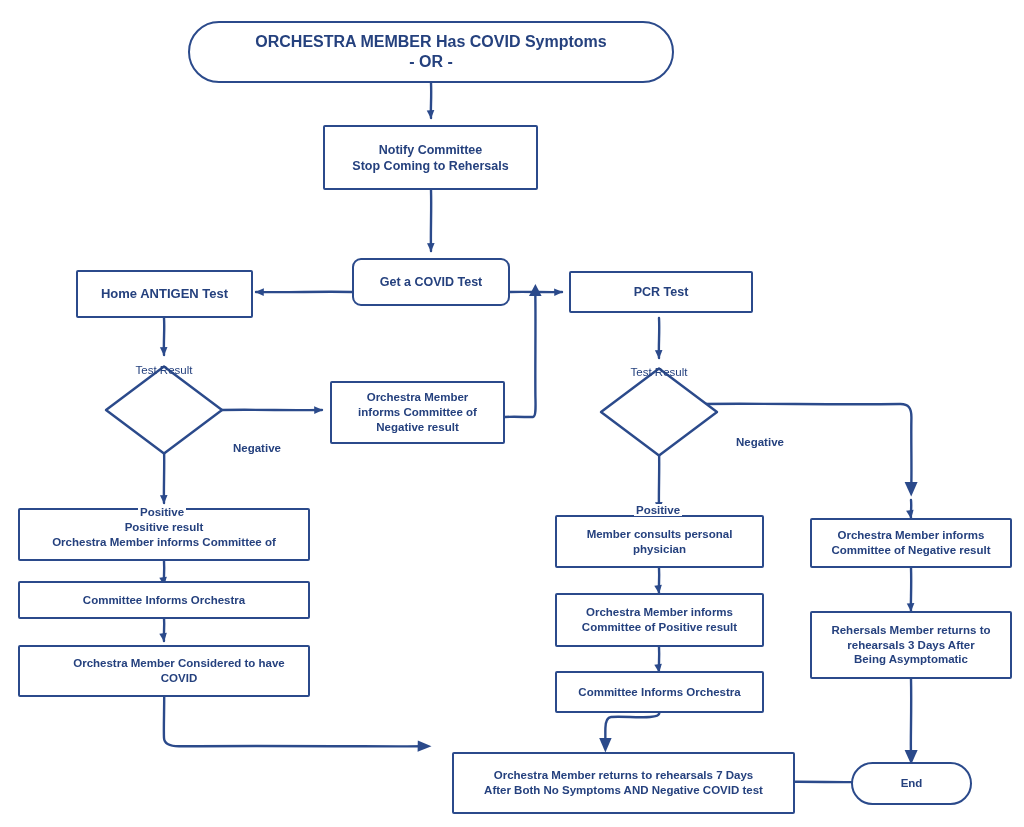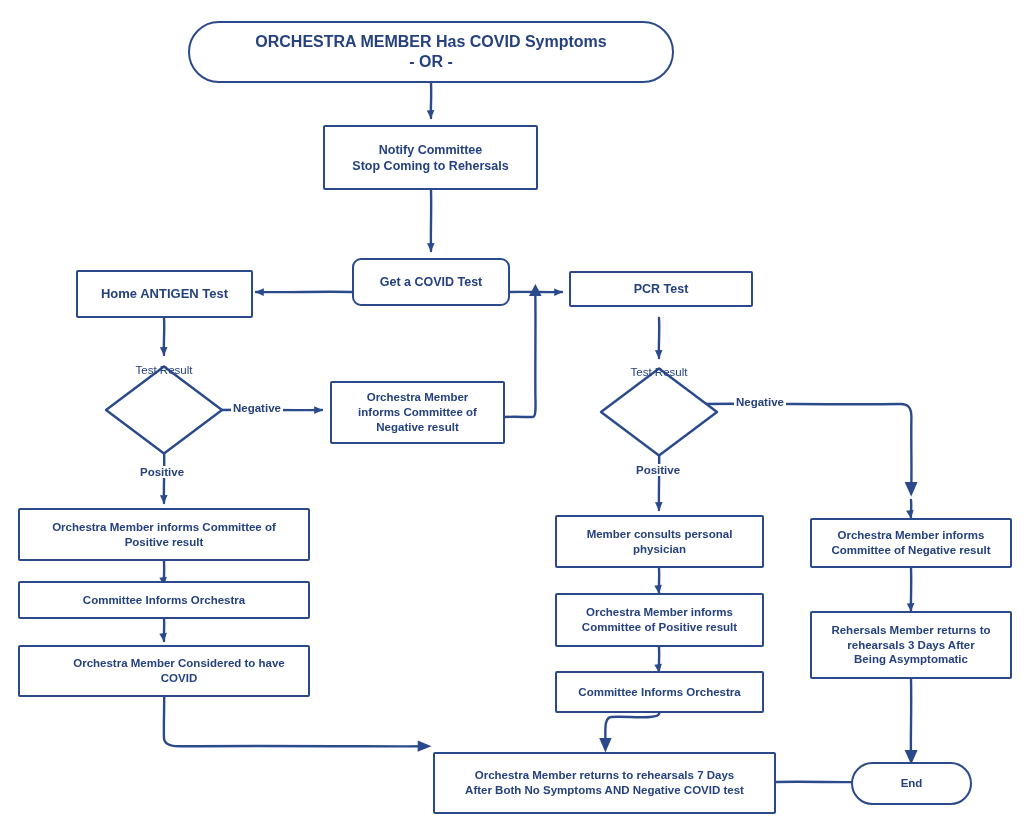--- a/index.html
+++ b/index.html
@@ -11,21 +11,21 @@
         justify-content:center;text-align:center;background:#ffffff;
         color:#25417e;font-weight:bold;line-height:1.28;z-index:3;}
   .proc{border:2.2px solid #2b4a8b;border-radius:2px;}
   .term{border:2.2px solid #2b4a8b;border-radius:200px;}
   .node span{display:block;padding:0 6px;}
   .diamond{position:absolute;z-index:3;}
   .diamond .dlabel{position:absolute;left:0;top:0;width:100%;height:100%;
         display:flex;align-items:flex-start;justify-content:center;
         color:#25417e;font-weight:normal;}
   .edgelabel{position:absolute;color:#25417e;font-weight:bold;background:#ffffff;
-        padding:0 2px;z-index:4;white-space:nowrap;}
+        padding:0 2px;z-index:4;white-space:nowrap;margin-top:40px;}
 </style>
 </head>
 <body>
 
 <div id="stage">
 
   <svg id="wires" viewBox="0 0 1024 827" xmlns="http://www.w3.org/2000/svg">
     <defs>
       <marker id="arw" markerWidth="11" markerHeight="11" refX="8.4" refY="4.2" orient="auto" markerUnits="userSpaceOnUse">
         <path d="M0.6,0.4 L9.2,4.2 L0.6,8.0 z" fill="#2b4a8b"></path>
@@ -104,21 +104,21 @@
   </div>
 
   <div class="node proc" style="left:352px;top:258px;width:158px;height:48px;border-radius:9px;font-size:12.5px;">
     <span>Get a COVID Test</span>
   </div>
 
   <div class="node proc" style="left:76px;top:270px;width:177px;height:48px;font-size:13px;">
     <span>Home ANTIGEN Test</span>
   </div>
 
-  <div class="node proc" style="left:569px;top:271px;width:184px;height:36px;font-size:12.5px;">
+  <div class="node proc" style="left:569px;top:271px;width:184px;height:42px;font-size:12.5px;">
     <span>PCR Test</span>
   </div>
 
   <div class="diamond" style="left:103px;top:364px;width:122px;height:92px;">
     <svg viewBox="0 0 122 92" width="122" height="92">
       <path d="M61,2.5 L119,46 L61,89.5 L3,46 z" fill="#ffffff" stroke="#2b4a8b" stroke-width="2.4" stroke-linejoin="round"></path>
     </svg>
     <div class="dlabel" style="font-size:11.5px;">
       <span>Test Result</span>
     </div>
@@ -141,22 +141,22 @@
   <div class="node proc" style="left:330px;top:381px;width:175px;height:63px;font-size:11.5px;">
     <div>
       <span>Orchestra Member</span>
       <span>informs Committee of</span>
       <span>Negative result</span>
     </div>
   </div>
 
   <div class="node proc" style="left:18px;top:508px;width:292px;height:53px;font-size:11.5px;">
     <div>
+      <span>Positive result</span>
       <span>Orchestra Member informs Committee of</span>
-      <span>Positive result</span>
     </div>
   </div>
 
   <div class="node proc" style="left:18px;top:581px;width:292px;height:38px;font-size:11.5px;">
     <span>Committee Informs Orchestra</span>
   </div>
 
   <div class="node proc" style="left:18px;top:645px;width:292px;height:52px;font-size:11.5px;padding-left:30px;">
     <div>
       <span>Orchestra Member Considered to have</span>
@@ -190,21 +190,21 @@
   </div>
 
   <div class="node proc" style="left:810px;top:611px;width:202px;height:68px;font-size:11.5px;">
     <div>
       <span>Rehersals Member returns to</span>
       <span>rehearsals 3 Days After</span>
       <span>Being Asymptomatic</span>
     </div>
   </div>
 
-  <div class="node proc" style="left:433px;top:752px;width:343px;height:62px;font-size:11.5px;">
+  <div class="node proc" style="left:452px;top:752px;width:343px;height:62px;font-size:11.5px;">
     <div>
       <span>Orchestra Member returns to rehearsals 7 Days</span>
       <span>After Both No Symptoms AND Negative COVID test</span>
     </div>
   </div>
 
   <div class="node term" style="left:851px;top:762px;width:121px;height:43px;font-size:11.5px;">
     <span>End</span>
   </div>
 

